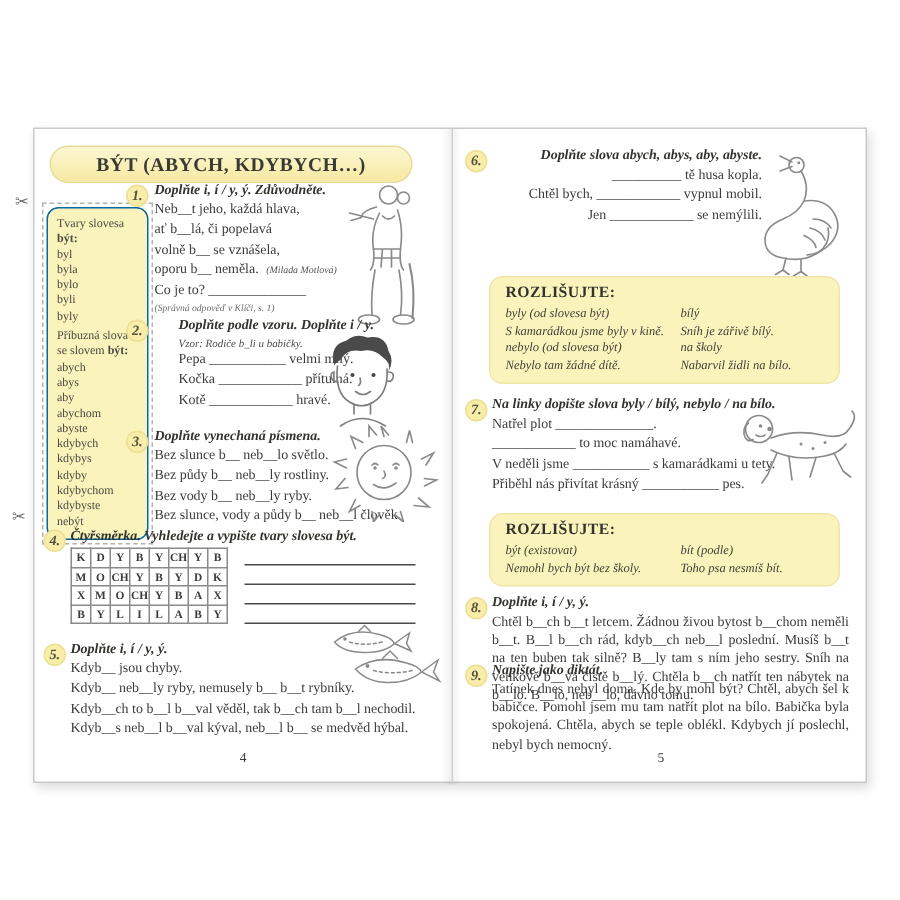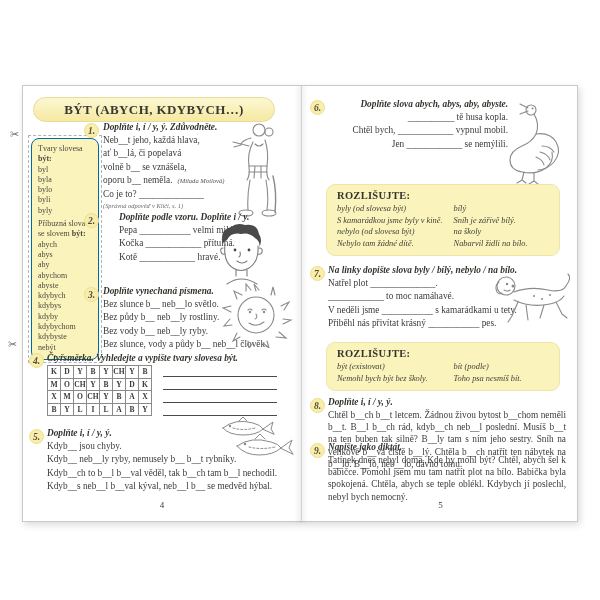--- a/index.html
+++ b/index.html
@@ -114,20 +114,21 @@
       <path d="M21 60 Q18 76 19 90 M37 60 Q40 76 38 90"></path>
       <ellipse cx="17" cy="93" rx="7" ry="3"></ellipse>
           <ellipse cx="40" cy="93" rx="7" ry="3"></ellipse>
       <path d="M44 56 Q48 72 46 92" stroke-width="1.4"></path>
       <path d="M26 24 Q30 28 34 24"></path>
     </svg>
 
     <div class="exnum" style="left:61px; top:127px;">2.</div>
     <div class="exblock" style="left:80px; top:126px; width:160px;margin-left:16px;">
       <div class="instr">Doplňte podle vzoru. Doplňte i / y.</div>
+      <div class="vzor">Vzor: Rodiče b_li u babičky.</div>
       <div class="line">Pepa ___________ velmi milý.</div>
       <div class="line">Kočka ____________ přítulná.</div>
       <div class="line">Kotě ____________ hravé.</div>
     </div>
     <svg class="illu" style="left:192px; top:136px;" width="52" height="64" viewBox="0 0 52 64" fill="none" stroke="#7d7d7d" stroke-width="1.1" stroke-linecap="round">
       <path d="M8 22 Q4 8 16 5 Q22 0 30 3 Q42 1 44 12 Q48 18 44 26 Q46 20 40 16 Q34 10 26 12 Q16 10 12 18 Q8 20 8 22 Z" fill="#4a4a4a" stroke="none"></path>
       <path d="M10 22 Q8 40 18 46 Q26 51 34 46 Q44 40 43 24"></path>
       <circle cx="20" cy="28" r="1.4" fill="#4a4a4a" stroke="none"></circle>
           <circle cx="34" cy="28" r="1.4" fill="#4a4a4a" stroke="none"></circle>
       <path d="M25 30 Q26 34 24 35"></path>

